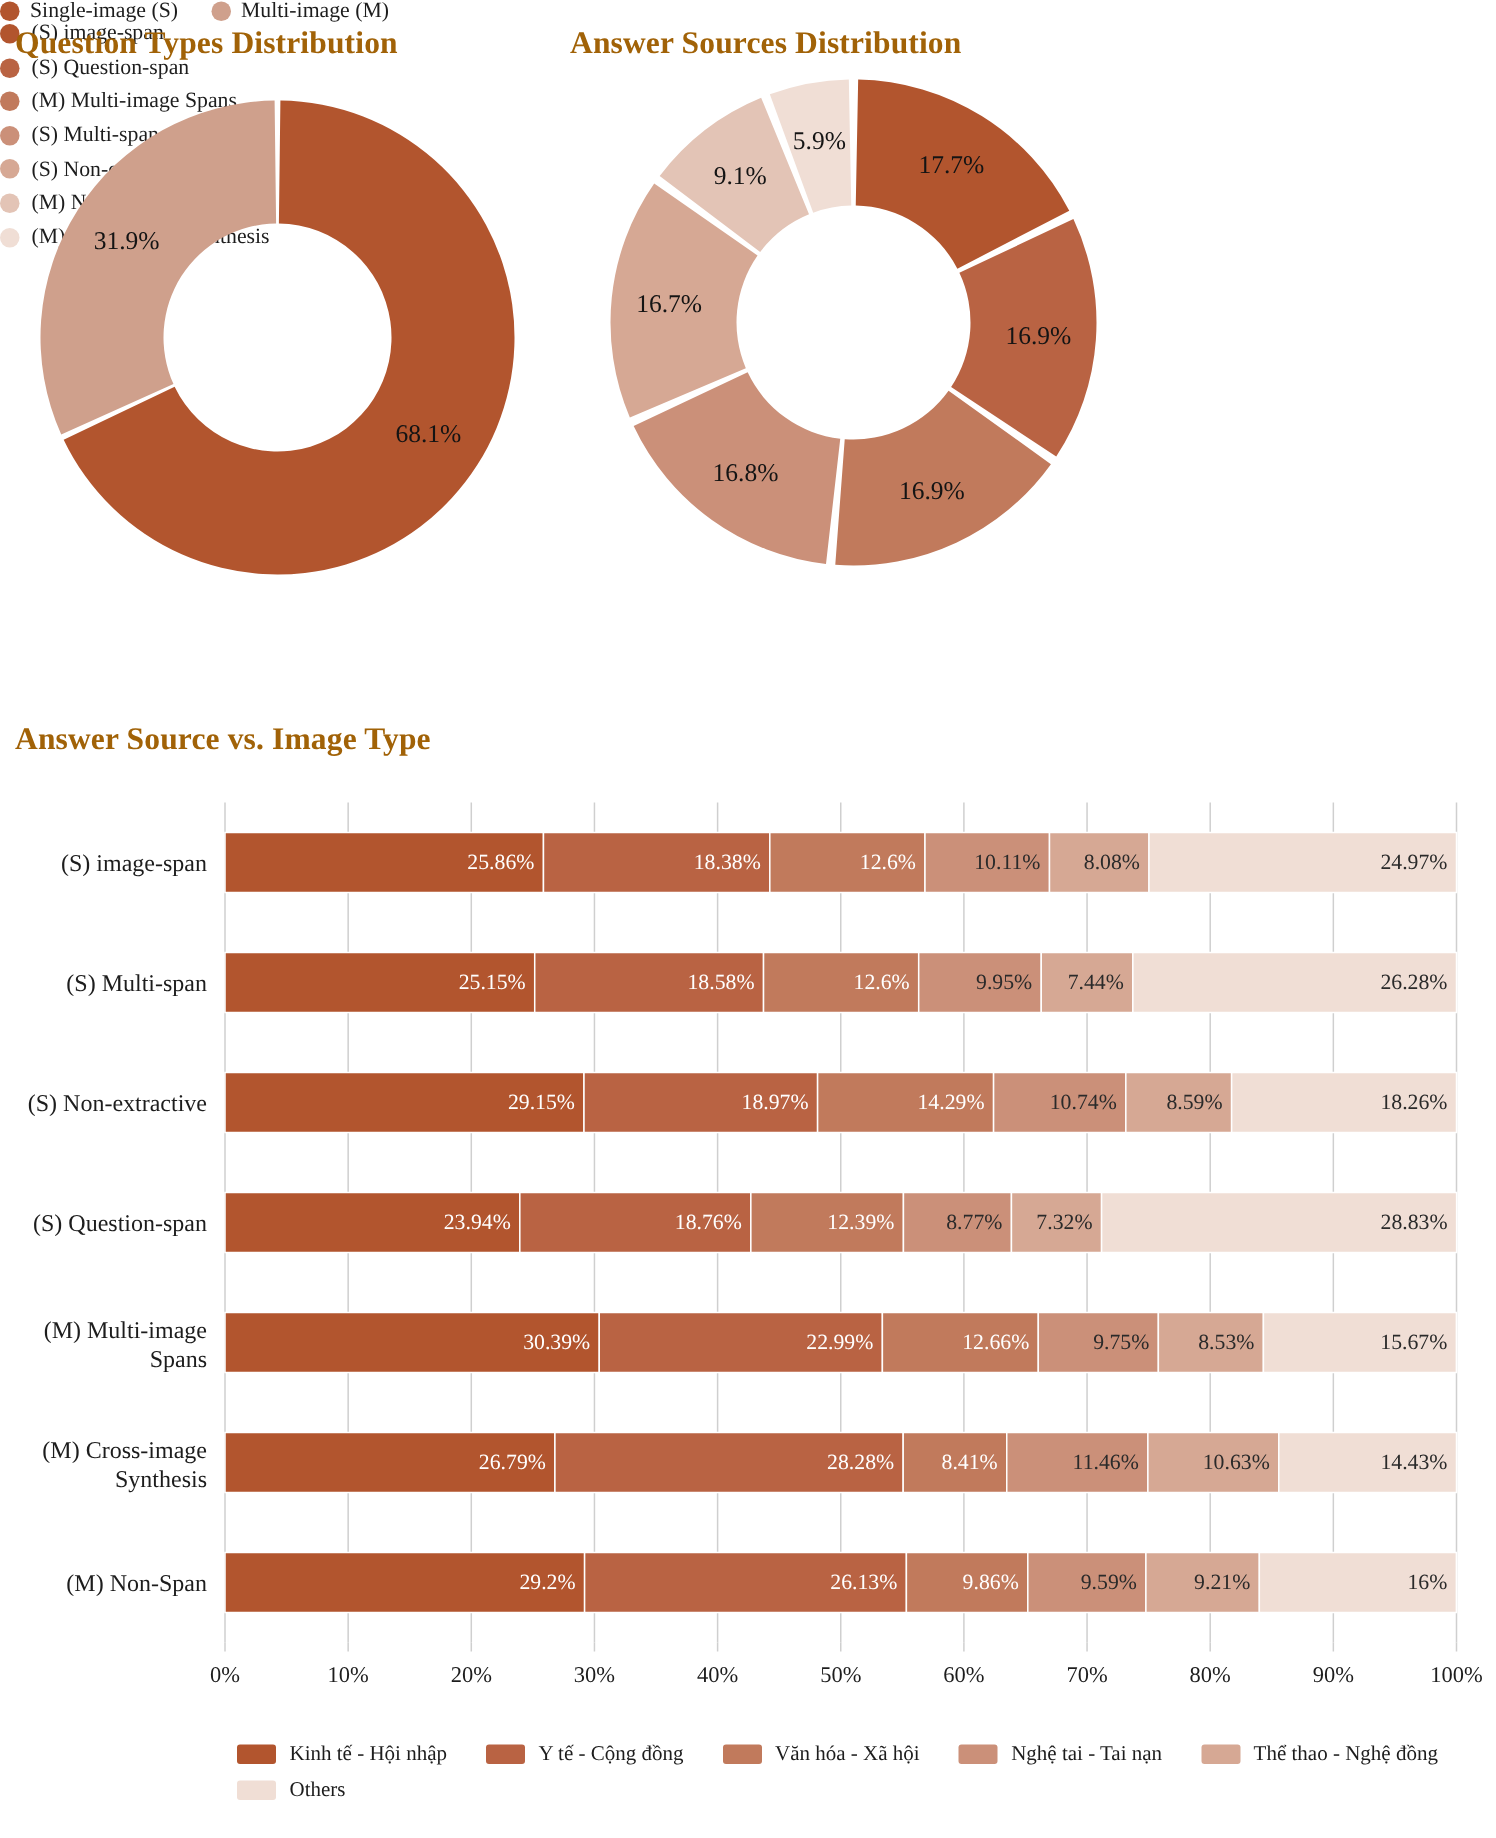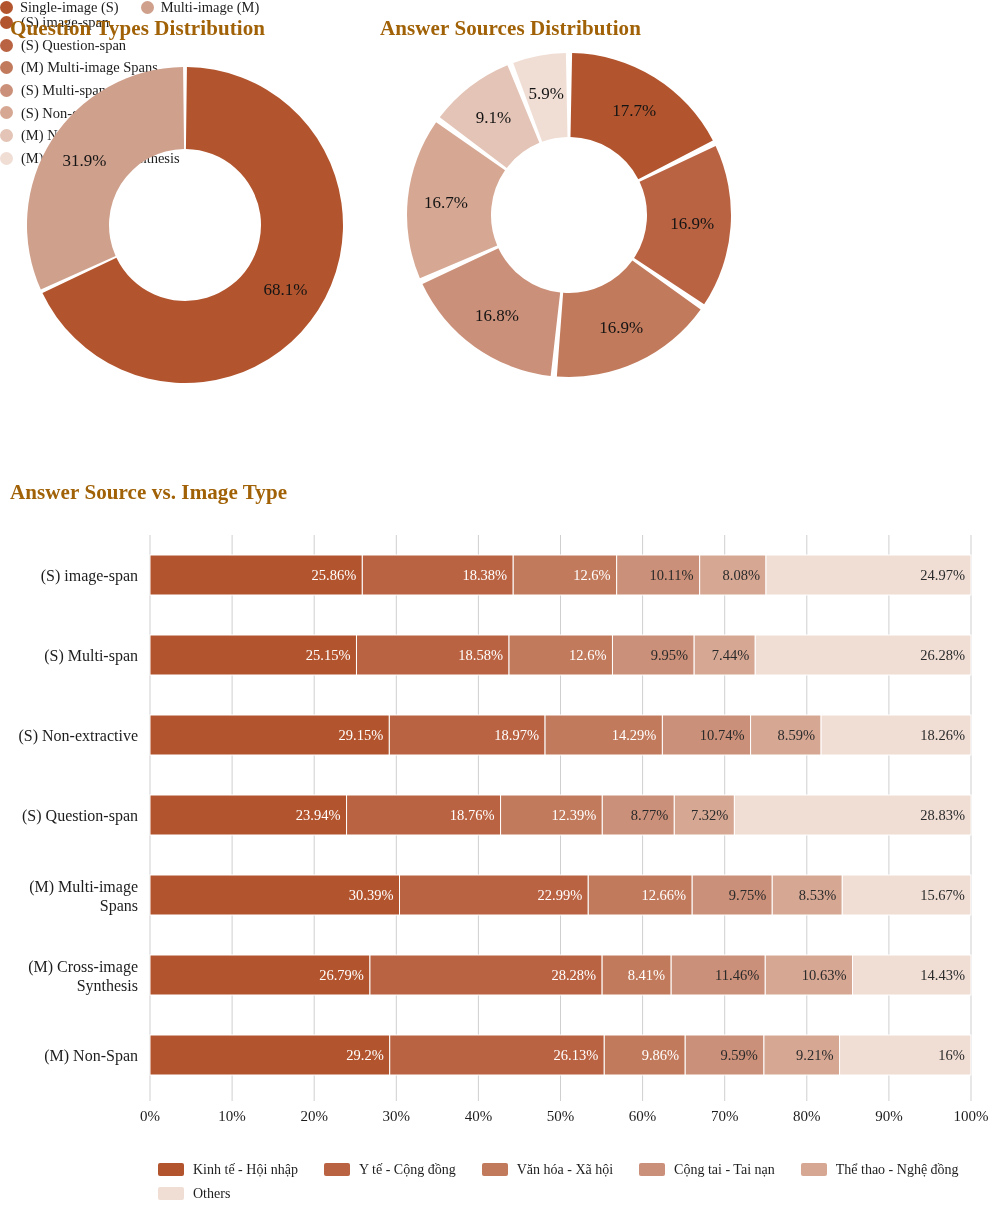--- a/index.html
+++ b/index.html
@@ -347,21 +347,21 @@
     <div class="legend-item">
       <span class="legend-swatch" style="background: rgb(185, 99, 67);"></span>
       <span class="legend-text">Y tế - Cộng đồng</span>
     </div>
     <div class="legend-item">
       <span class="legend-swatch" style="background: rgb(193, 122, 92);"></span>
       <span class="legend-text">Văn hóa - Xã hội</span>
     </div>
     <div class="legend-item">
       <span class="legend-swatch" style="background: rgb(203, 144, 121);"></span>
-      <span class="legend-text">Cộng tai - Tai nạn</span>
+      <span class="legend-text">Nghệ tai - Tai nạn</span>
     </div>
     <div class="legend-item">
       <span class="legend-swatch" style="background: rgb(214, 168, 148);"></span>
       <span class="legend-text">Thể thao - Nghệ đồng</span>
     </div>
     <div class="legend-item">
       <span class="legend-swatch" style="background: rgb(240, 222, 213);"></span>
       <span class="legend-text">Others</span>
     </div>
   </div>

